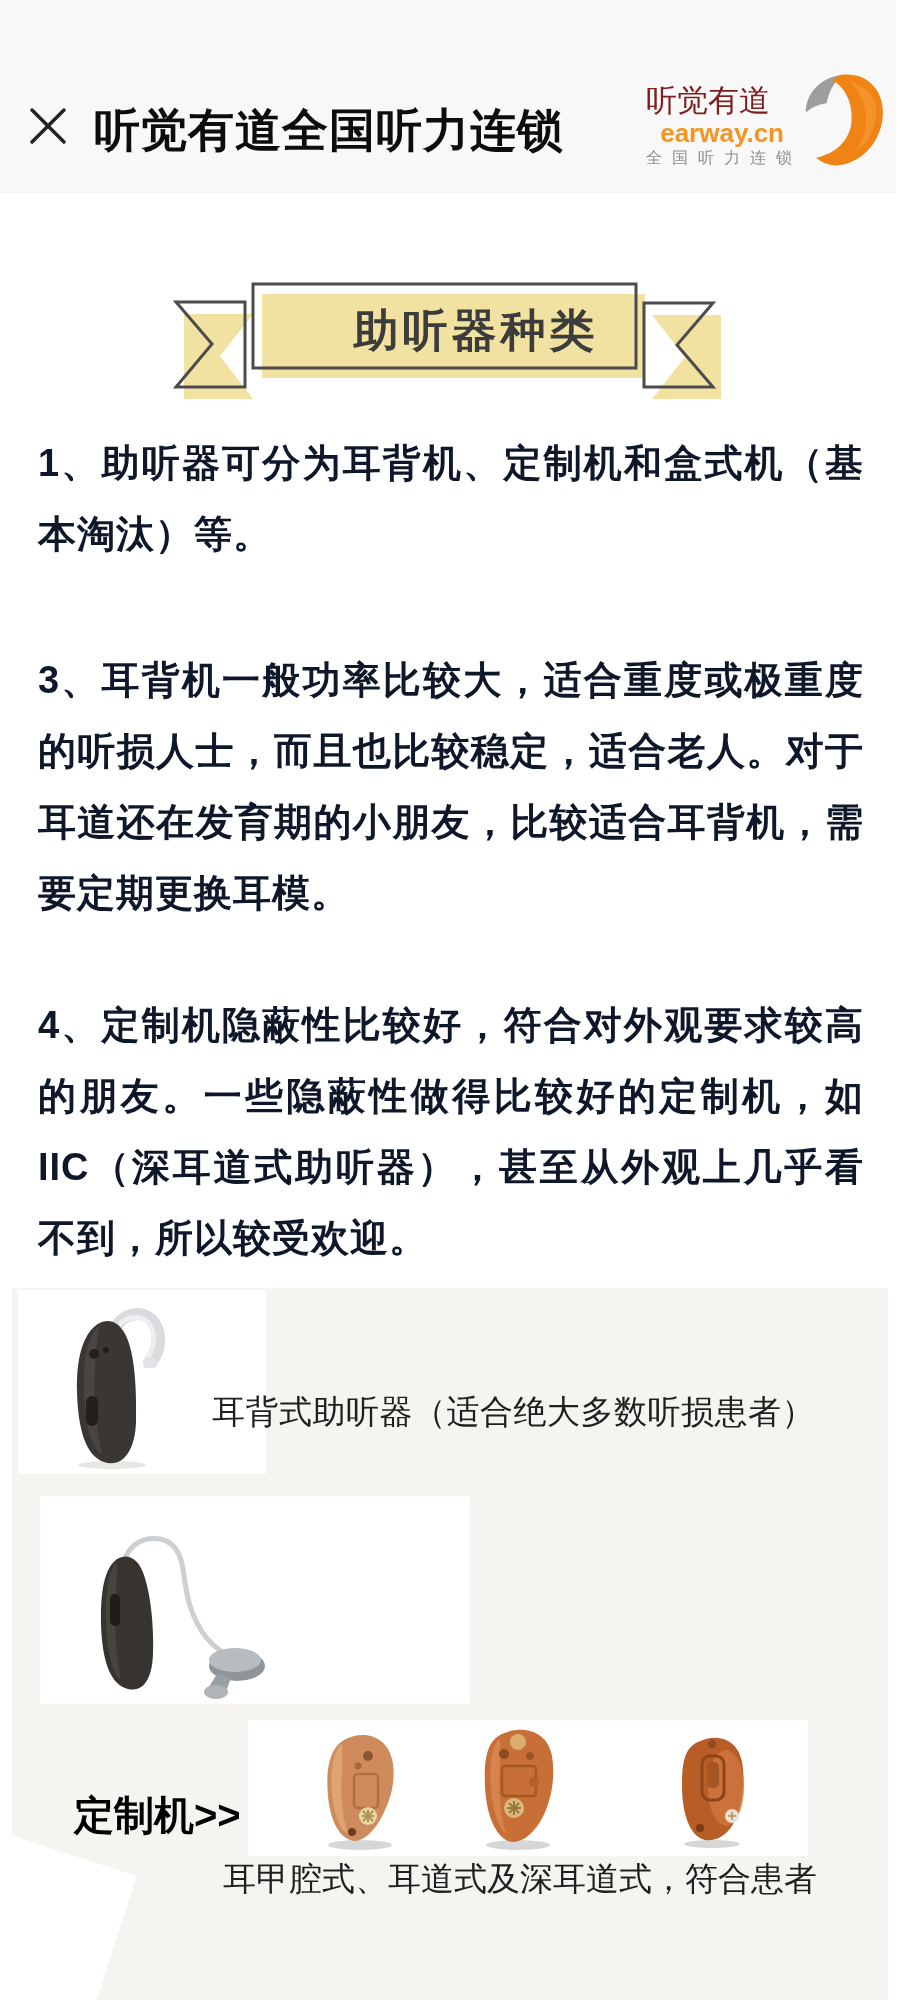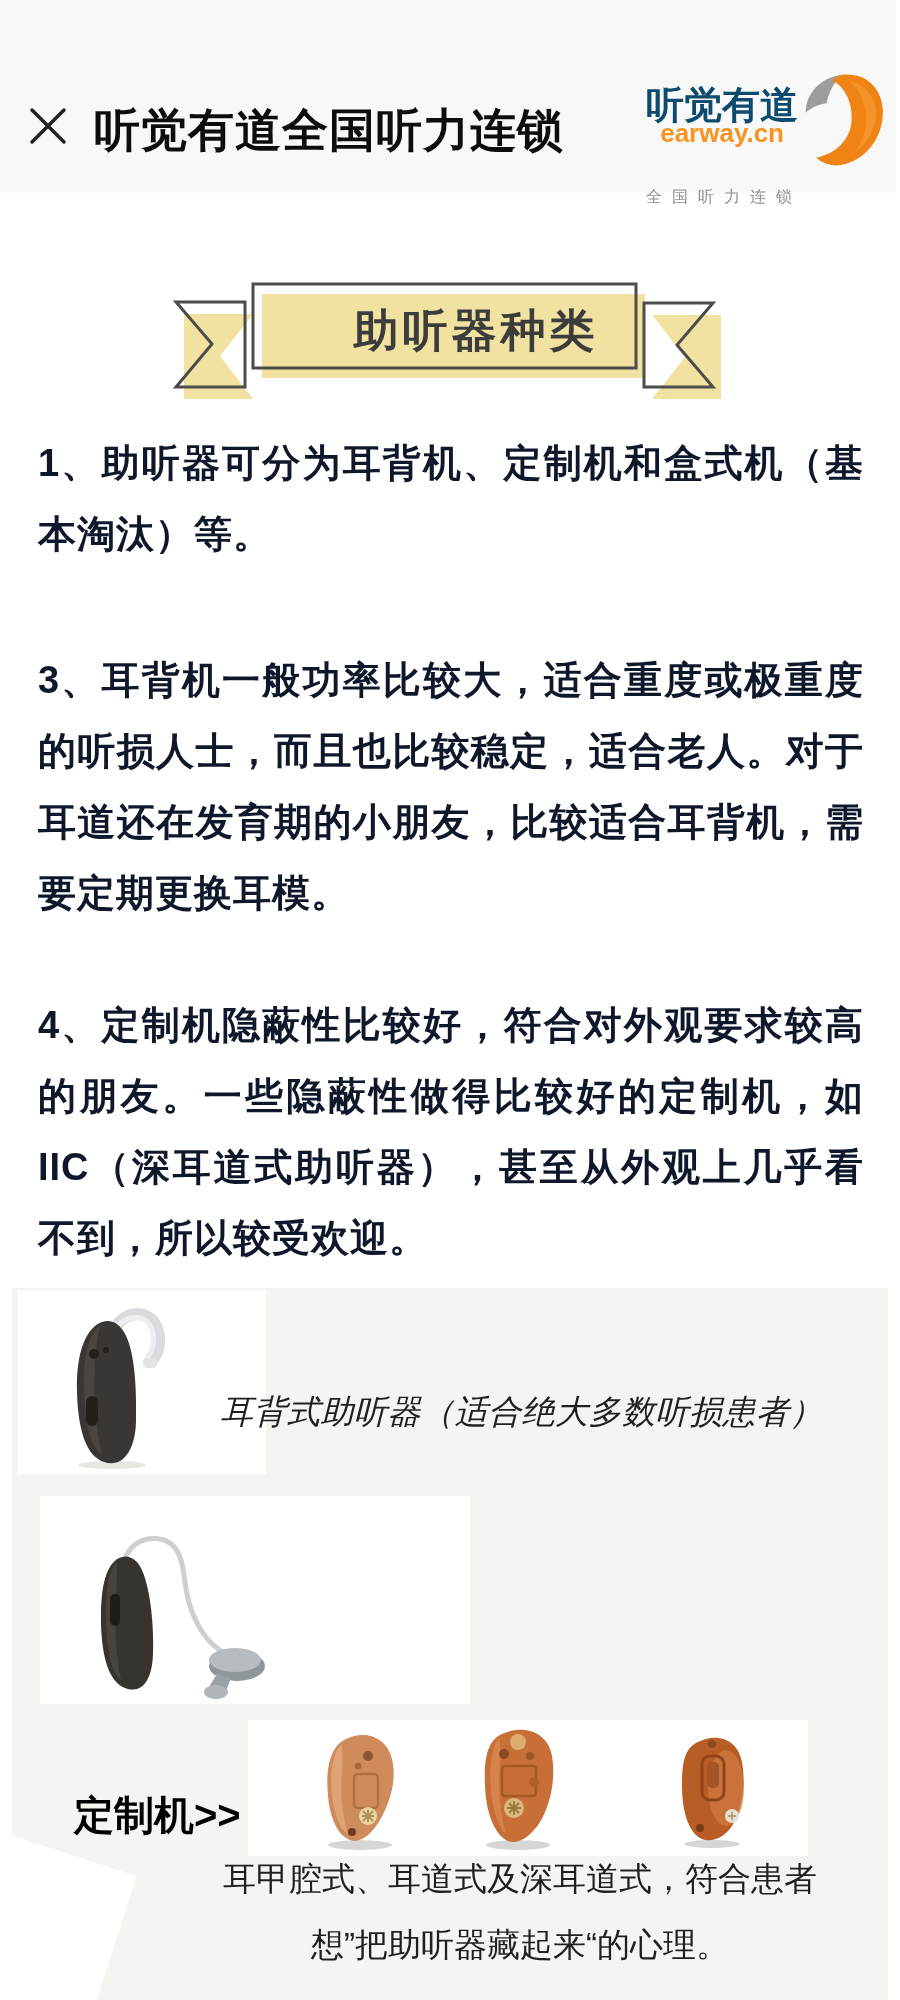--- a/index.html
+++ b/index.html
@@ -4,44 +4,44 @@
 <style>
   html,body{margin:0;padding:0;}
   body{width:900px;height:2000px;background:#fff;font-family:"Liberation Sans","DejaVu Sans",sans-serif;}
   #page{position:relative;width:900px;height:2000px;overflow:hidden;background:#fff;}
 
   
   .header{position:absolute;left:0;top:0;width:896px;height:193px;background:#f8f8f8;}
   .close-btn{position:absolute;left:28px;top:106px;width:40px;height:40px;cursor:pointer;}
   .page-title{position:absolute;left:94px;top:100px;font-size:46px;font-weight:700;color:#0d0d0d;letter-spacing:1px;white-space:nowrap;}
   .logo{position:absolute;left:640px;top:66px;width:250px;height:110px;}
-  .logo-brand{position:absolute;left:6px;top:14px;font-size:38px;font-weight:700;color:#0c4a6e;letter-spacing:0px;white-space:nowrap;}
+  .logo-brand{position:absolute;left:6px;top:14px;font-size:31px;font-weight:400;color:#7f1d1d;letter-spacing:0px;white-space:nowrap;}
   .logo-domain{position:absolute;left:6px;top:52px;width:138px;text-align:right;font-size:26px;font-weight:700;color:#f7941d;white-space:nowrap;}
-  .logo-tagline{position:absolute;left:6px;top:82px;font-size:16px;color:#8f8f8f;letter-spacing:10px;white-space:nowrap;margin-top:39px;}
+  .logo-tagline{position:absolute;left:6px;top:82px;font-size:16px;color:#8f8f8f;letter-spacing:10px;white-space:nowrap;}
   .logo-swirl{position:absolute;left:152px;top:4px;}
 
   
   .ribbon-svg{position:absolute;left:0;top:276px;}
   .ribbon-title{position:absolute;left:253px;top:301px;width:446px;text-align:center;font-size:45px;font-weight:700;color:#3c3c3c;letter-spacing:4px;white-space:nowrap;}
 
   
   .para{position:absolute;left:38px;width:826px;font-size:38px;line-height:71px;color:#0f172a;letter-spacing:1px;font-weight:700;text-align:justify;}
   .para1{top:428px;}
   .para2{top:645px;}
   .para3{top:990px;}
 
   
   .product-section{position:absolute;left:12px;top:1288px;width:876px;height:712px;background:#f6f4f1;}
   .photo-bg{position:absolute;background:#fff;}
   .bg1{left:18px;top:1290px;width:248px;height:184px;}
   .bg2{left:40px;top:1496px;width:430px;height:208px;}
   .bg3{left:248px;top:1720px;width:560px;height:136px;}
   .slash{position:absolute;left:-42px;top:1848px;width:150px;height:210px;background:#fff;transform:rotate(18deg);}
   .caption{position:absolute;font-size:33px;color:#1f1f1f;font-weight:500;letter-spacing:0.5px;white-space:nowrap;}
-  .caption-bte{left:220px;top:1390px;font-style:italic;}
+  .caption-bte{left:212px;top:1390px;}
   .caption-open{left:203px;top:1566px;}
   .custom-label{position:absolute;left:74px;top:1788px;font-size:40px;font-weight:700;color:#000;white-space:nowrap;}
   .caption-custom{position:absolute;left:150px;top:1846px;width:740px;text-align:center;font-size:33px;color:#1f1f1f;font-weight:500;line-height:66px;}
   .prod-img{position:absolute;}
 </style>
 </head>
 <body>
 
 <div id="page">
 
@@ -142,16 +142,15 @@
     <circle cx="40" cy="12" r="4" fill="#8a4a22"></circle>
     <rect x="30" y="24" width="22" height="44" rx="8" fill="none" stroke="#8f4518" stroke-width="3"></rect>
     <rect x="35" y="30" width="12" height="26" rx="5" fill="#a65524"></rect>
     <circle cx="60" cy="84" r="7" fill="#e8e2d6"></circle>
     <path d="M56,84 L64,84 M60,80 L60,88" stroke="#b08d5e" stroke-width="1.5"></path>
     <circle cx="28" cy="96" r="4" fill="#7a3c16"></circle>
   </svg>
 
   <div class="caption-custom">
     <div>耳甲腔式、耳道式及深耳道式，符合患者</div>
-    <div>想”把助听器藏起来“的心理。</div>
   </div>
 
 </div>
 
 </body></html>

